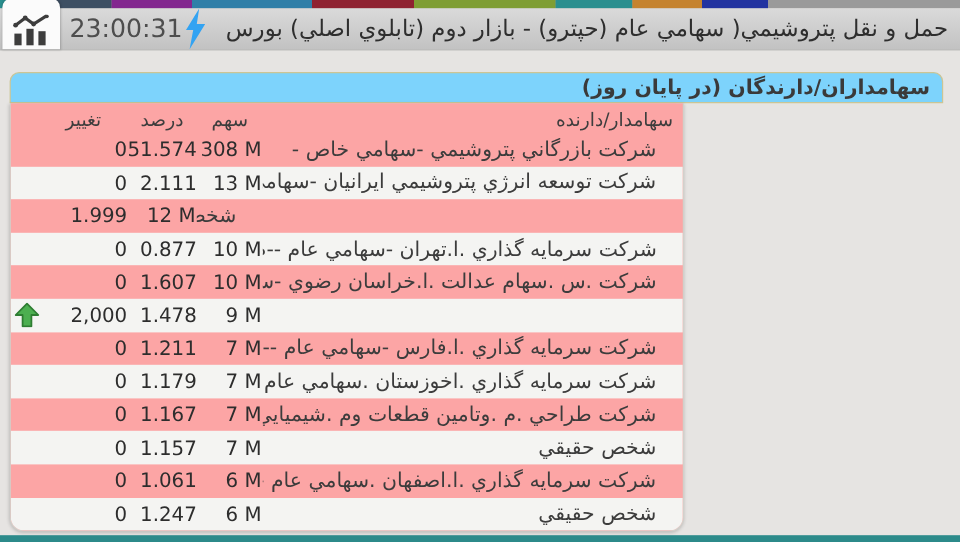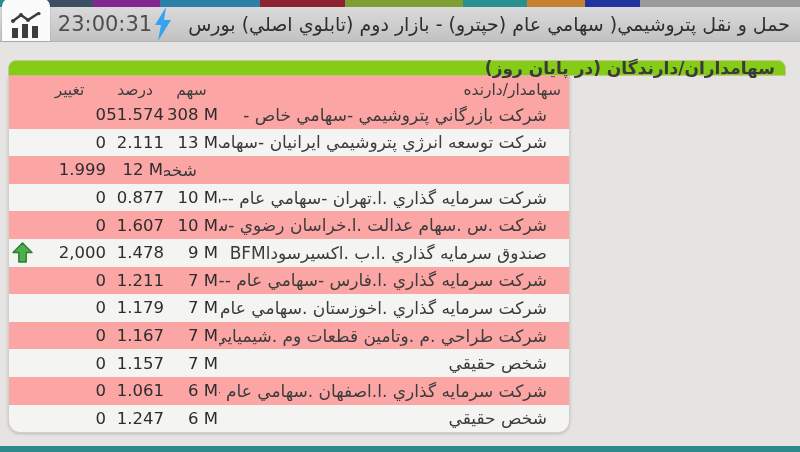--- a/index.html
+++ b/index.html
@@ -15,21 +15,21 @@
     background:linear-gradient(#dadada,#c2c2c2); border-bottom:1px solid #b5b5b5; }
   .stats-tab { align-self:flex-end; margin-left:2px; width:54px; height:42px;
     background:#fbfbfb; border-radius:7px 7px 0 0; display:flex; align-items:flex-end;
     justify-content:center; padding-bottom:3px; box-shadow:0 0 2px rgba(0,0,0,.2); }
   .time { margin-left:8px; font-size:21px; color:#4e4e4e; }
   .bolt { margin-left:auto; display:flex; align-items:center; }
   .app-title { margin:0 10px 0 14px; font-size:19px; color:#2e2e2e; white-space:nowrap;text-align:right; }
 
   
   .panel { position:absolute; left:8px; top:60px; width:778px; }
-  .panel-title-bar { height:16px; background:#84cc16; border:1px solid #cbc595;
+  .panel-title-bar { height:26px; background:#7dd3fc; border:1px solid #cbc595;
     border-radius:8px 8px 0 0; display:flex; justify-content:flex-end; align-items:center;
     padding:0 10px; }
   .panel-title-bar span { font-size:17px; font-weight:600; color:#3a3a3a; }
 
   .table-card { width:562px; background:#fca5a5; border:1px solid #d2d0ca; border-top:none;
     border-radius:0 0 12px 12px; overflow:hidden; box-shadow:0 1px 3px rgba(0,0,0,.18); }
 
   .grid-row { display:grid; grid-template-columns:97px 58px 55px 1fr; align-items:center; }
   .col-headers { height:25px; padding-top:3px; font-size:15.5px; color:#3d3d3d; }
   .col-headers .h-num { text-align:center; }
@@ -150,21 +150,20 @@
     <div class="cell-chg">
       <span class="arrow-slot">
         <svg width="21" height="21" viewBox="0 0 20 20">
           <path d="M10 1 L19 10 H13.5 V19 H6.5 V10 H1 Z" fill="#4caf50" stroke="#2e7d32" stroke-width="1.4" stroke-linejoin="round"></path>
         </svg>
       </span>
       <span class="num val">2,000</span>
     </div>
     <div class="num">1.478</div>
     <div class="num cell-share">9 M</div>
-    <div class="cell-name" dir="rtl">صندوق سرمايه گذاري .ا.ب .اكسيرسوداBFM</div>
   </div>
 
   <div class="grid-row row">
     <div class="cell-chg">
       <span class="arrow-slot"></span>
       <span class="num val">0</span>
     </div>
     <div class="num">1.211</div>
     <div class="num cell-share">7 M</div>
     <div class="cell-name" dir="rtl">شركت سرمايه گذاري .ا.فارس -سهامي عام --م ك م ف ع -</div>

